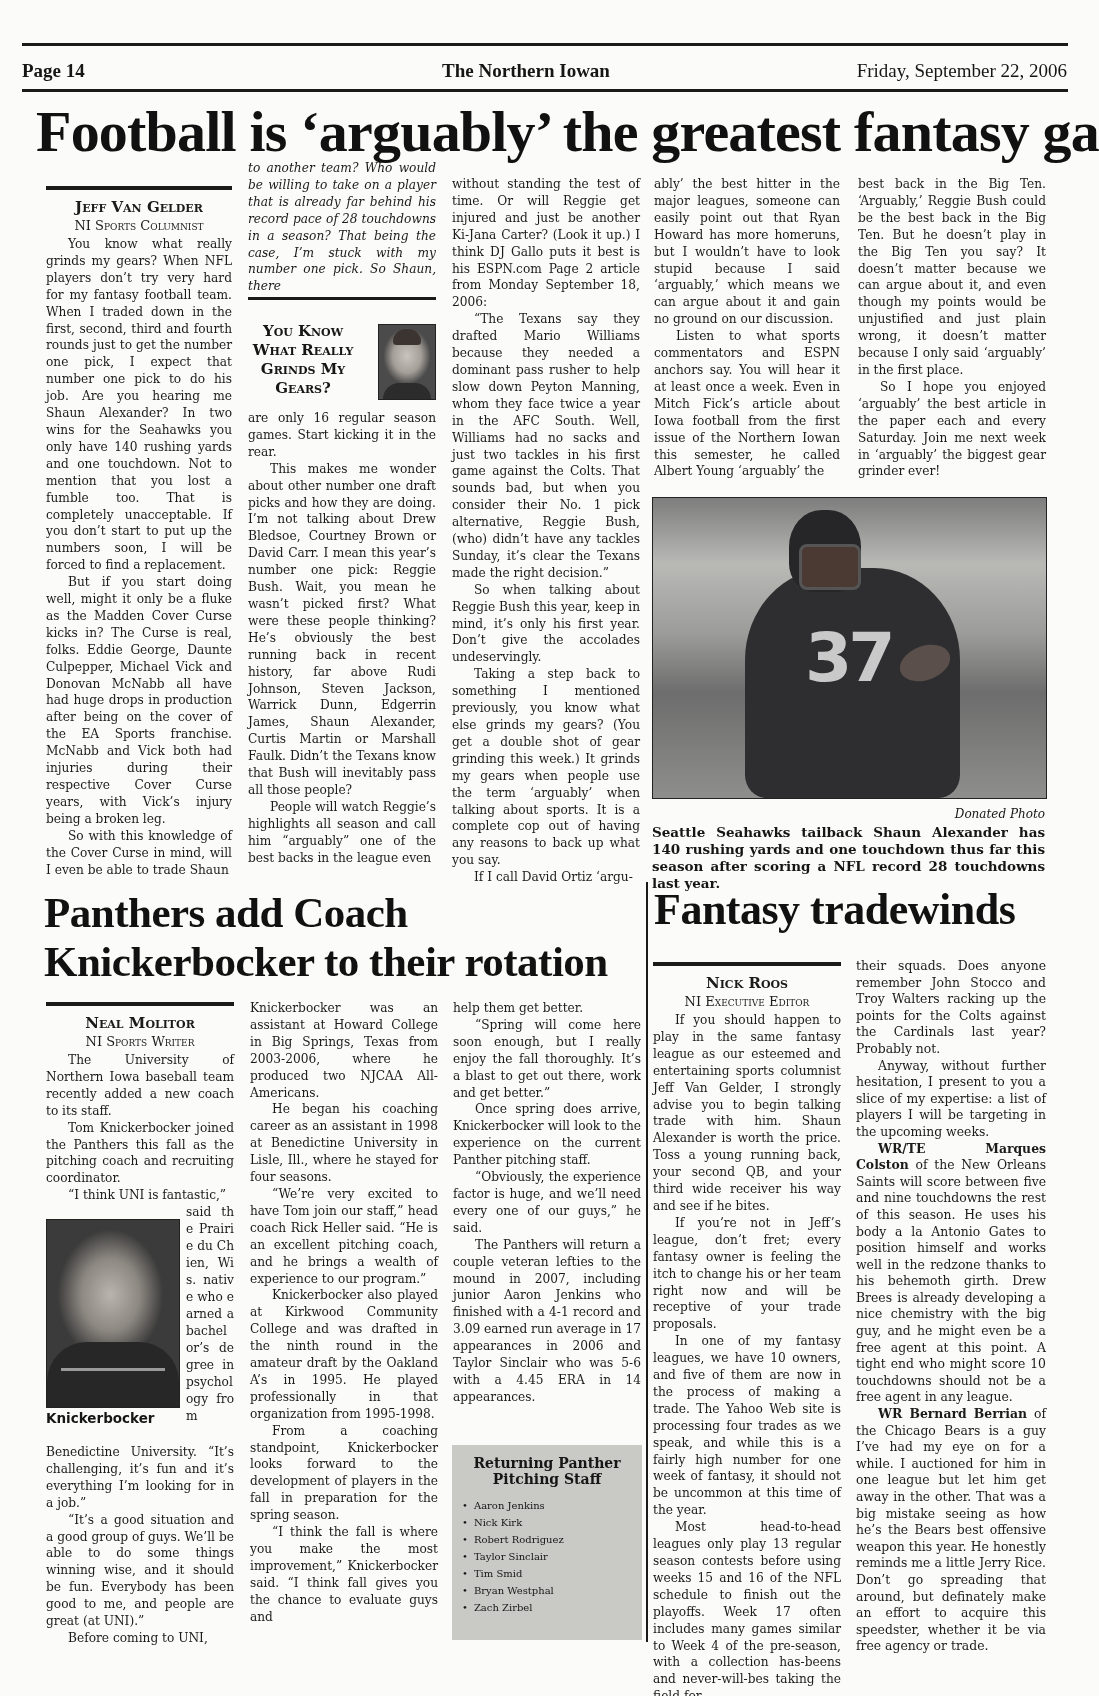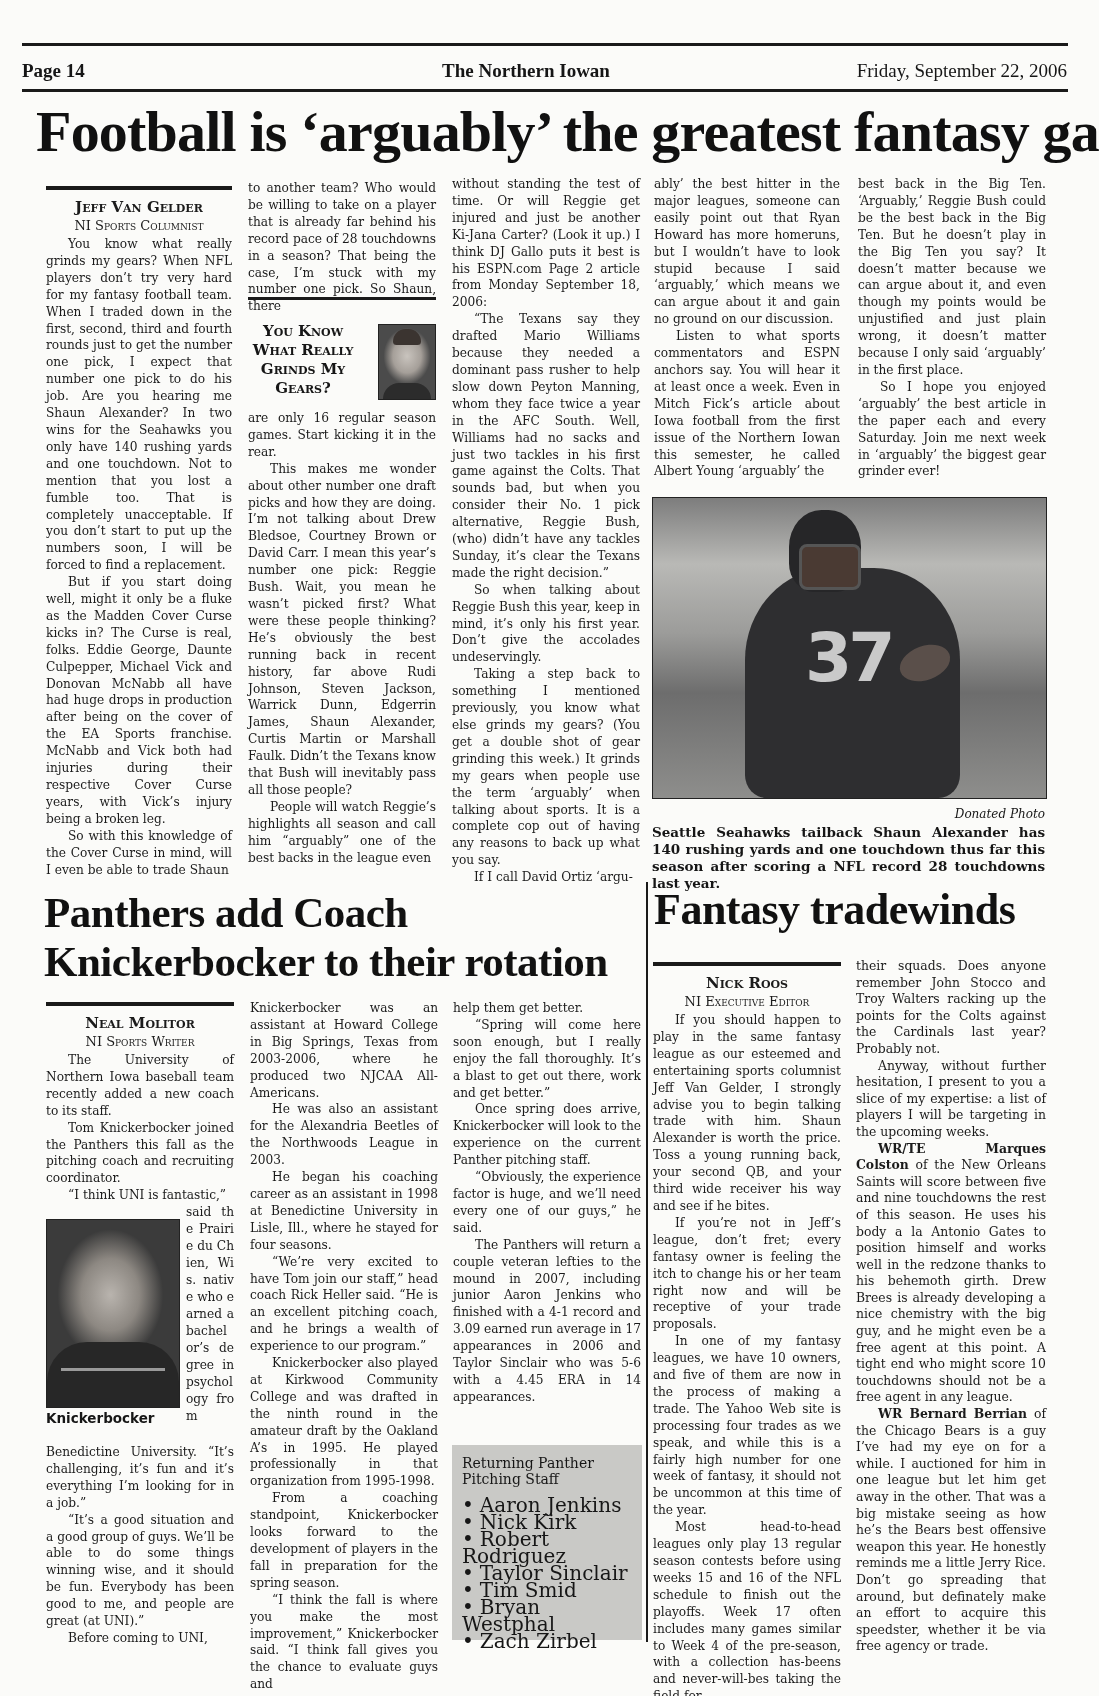--- a/index.html
+++ b/index.html
@@ -23,22 +23,22 @@
   .byline .title { font-variant: small-caps; font-size: 13px; display: block; line-height: 17px; }
   .topbar { height: 4px; background: #1a1a1a; margin-bottom: 8px; }
   .sidebar-head { text-align: center; font-variant: small-caps; font-weight: bold; font-size: 15px; line-height: 19px; }
   .photo {
     position: absolute; border: 1px solid #222; overflow: hidden;
     background: linear-gradient(180deg, #9a9a9a 0%, #6f6f6f 40%, #4a4a4a 100%);
   }
   .caption-credit { position: absolute; font-style: italic; font-size: 12px; text-align: right; }
   .caption { position: absolute; font-weight: bold; font-size: 13.5px; line-height: 17px; text-align: justify; }
   .infobox { position: absolute; background: #c9c9c6; padding: 10px 10px; box-sizing: border-box; }
-  .infobox h4 { margin: 0 0 10px 0; font-size: 14px; line-height: 16px; font-weight: normal; }
-  .infobox ul { margin: 0; padding-left: 0; list-style: none; font-size: 20px; line-height: 17px; }
+  .infobox h4 { margin: 0 0 10px 0; font-size: 14px; line-height: 16px; text-align: center; font-weight: bold; }
+  .infobox ul { margin: 0; padding-left: 0; list-style: none; font-size: 10px; line-height: 17px; }
   .infobox li::before { content: "\2022"; margin-right: 6px; }
   .vline { position: absolute; width: 2px; background: #1a1a1a; }
   .b { font-weight: bold; }
 </style>
 </head>
 <body>
 
 <div class="rule" style="left:22px; top:43px; width:1046px; height:3px;"></div>
 <div class="folio" style="left:22px;">Page 14</div>
 <div class="folio" style="left:416px; width:220px; text-align:center;">The Northern Iowan</div>
@@ -51,21 +51,21 @@
   <div class="topbar"></div>
   <div class="byline">
     <span class="name">Jeff Van Gelder</span>
     <span class="title">NI Sports Columnist</span>
   </div>
   <p>You know what really grinds my gears? When NFL players don’t try very hard for my fantasy football team. When I traded down in the first, second, third and fourth rounds just to get the number one pick, I expect that number one pick to do his job. Are you hearing me Shaun Alexander? In two wins for the Seahawks you only have 140 rushing yards and one touchdown. Not to mention that you lost a fumble too. That is completely unacceptable. If you don’t start to put up the numbers soon, I will be forced to find a replacement.</p>
   <p>But if you start doing well, might it only be a fluke as the Madden Cover Curse kicks in? The Curse is real, folks. Eddie George, Daunte Culpepper, Michael Vick and Donovan McNabb all have had huge drops in production after being on the cover of the EA Sports franchise. McNabb and Vick both had injuries during their respective Cover Curse years, with Vick’s injury being a broken leg.</p>
   <p>So with this knowledge of the Cover Curse in mind, will I even be able to trade Shaun</p>
 </div>
 
-<div class="col" style="left:248px; top:180px; width:188px;">
+<div class="col" style="left:248px; top:160px; width:188px;font-style:italic;">
   <p class="noind">to another team? Who would be willing to take on a player that is already far behind his record pace of 28 touchdowns in a season? That being the case, I’m stuck with my number one pick. So Shaun, there</p>
 </div>
 <div class="rule" style="left:248px; top:297px; width:188px; height:3px;"></div>
 <div class="abs sidebar-head" style="left:248px; top:322px; width:110px;">You Know What Really Grinds My Gears?</div>
 <div class="photo" style="left:378px; top:324px; width:56px; height:74px; background: radial-gradient(ellipse 42% 38% at 50% 42%, #c9c4be 0%, #a59f99 60%, #4b4b4b 100%);">
   <div style="position:absolute; left:14px; top:4px; width:28px; height:16px; border-radius:14px 14px 4px 4px; background:#3b3430;"></div>
   <div style="position:absolute; left:4px; top:58px; width:48px; height:20px; border-radius:16px 16px 0 0; background:#2c2c2c;"></div>
 </div>
 <div class="col" style="left:248px; top:410px; width:188px;">
   <p class="noind">are only 16 regular season games. Start kicking it in the rear.</p>
@@ -123,21 +123,20 @@
 <div class="abs b" style="left:46px; top:1410px; font-family:'DejaVu Sans', sans-serif; font-size:13.5px;">Knickerbocker</div>
 <div class="col" style="left:186px; top:1204px; width:48px; line-height:17px; word-break:break-all;">said the Prairie du Chien, Wis. native who earned a bachelor’s degree in psychology from</div>
 <div class="col" style="left:46px; top:1444px; width:188px;">
   <p class="noind">Benedictine University. “It’s challenging, it’s fun and it’s everything I’m looking for in a job.”</p>
   <p>“It’s a good situation and a good group of guys. We’ll be able to do some things winning wise, and it should be fun. Everybody has been good to me, and people are great (at UNI).”</p>
   <p>Before coming to UNI,</p>
 </div>
 
 <div class="col" style="left:250px; top:1000px; width:188px;">
   <p class="noind">Knickerbocker was an assistant at Howard College in Big Springs, Texas from 2003-2006, where he produced two NJCAA All-Americans.</p>
-  <p>He was also an assistant for the Alexandria Beetles of the Northwoods League in 2003.</p>
   <p>He began his coaching career as an assistant in 1998 at Benedictine University in Lisle, Ill., where he stayed for four seasons.</p>
   <p>“We’re very excited to have Tom join our staff,” head coach Rick Heller said. “He is an excellent pitching coach, and he brings a wealth of experience to our program.”</p>
   <p>Knickerbocker also played at Kirkwood Community College and was drafted in the ninth round in the amateur draft by the Oakland A’s in 1995. He played professionally in that organization from 1995-1998.</p>
   <p>From a coaching standpoint, Knickerbocker looks forward to the development of players in the fall in preparation for the spring season.</p>
   <p>“I think the fall is where you make the most improvement,” Knickerbocker said. “I think fall gives you the chance to evaluate guys and</p>
 </div>
 
 <div class="col" style="left:453px; top:1000px; width:188px;">
   <p class="noind">help them get better.</p>
   <p>“Spring will come here soon enough, but I really enjoy the fall thoroughly. It’s a blast to get out there, work and get better.”</p>

